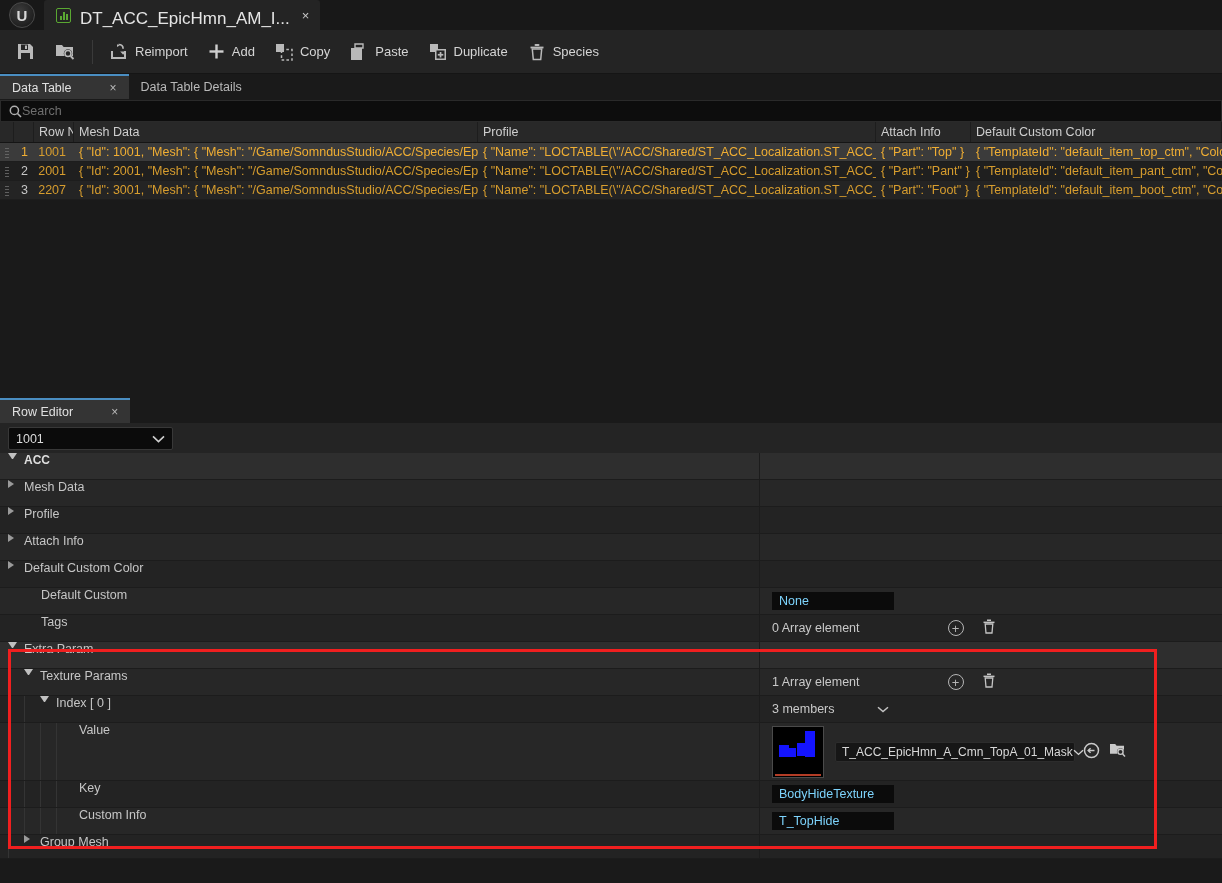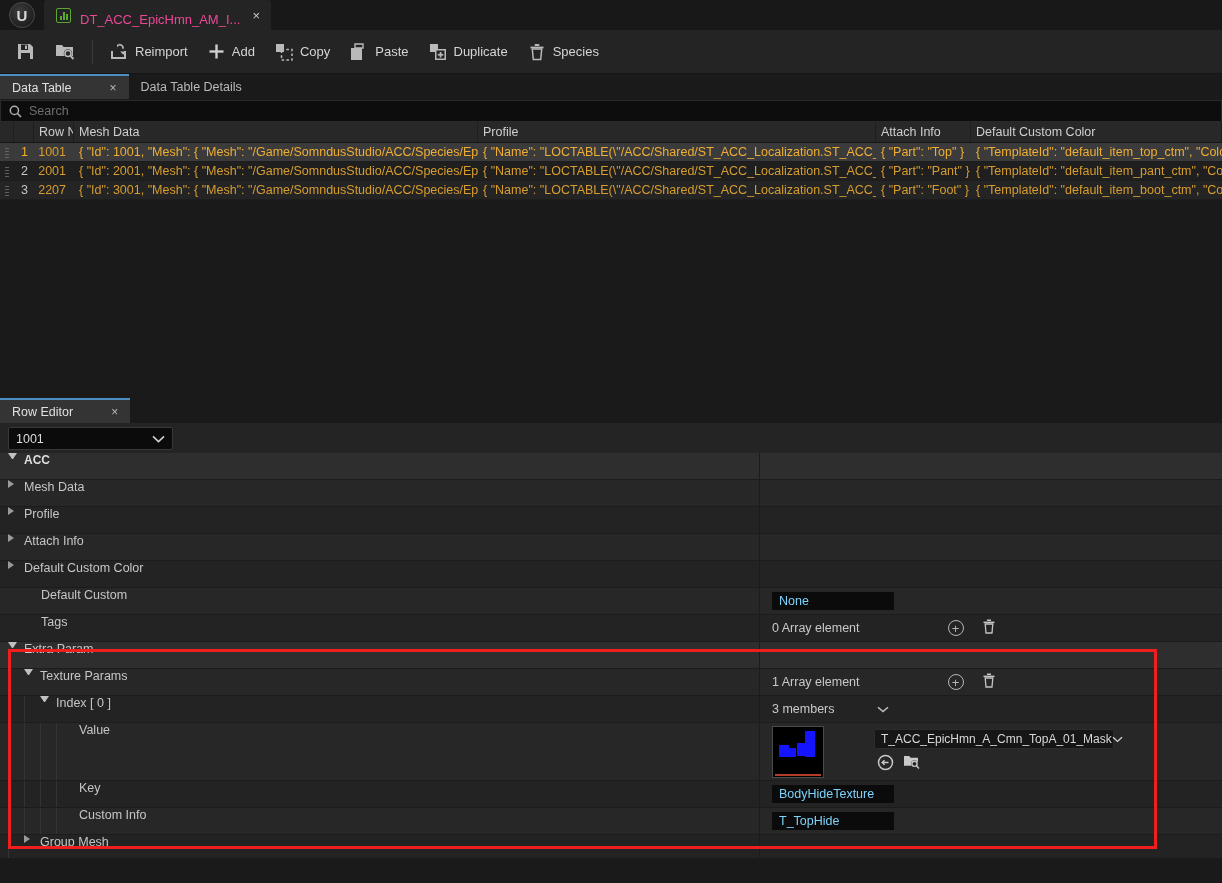--- a/index.html
+++ b/index.html
@@ -47,21 +47,21 @@
     width: 15px; height: 15px;
     border: 1.4px solid #5aa832;
     border-radius: 2px;
     display: flex; align-items: flex-end; justify-content: center;
     gap: 1px; padding-bottom: 2px;
   }
   .tab-icon i { display:block; width: 2px; background: #5aa832; }
   .tab-icon i:nth-child(1){ height: 4px; }
   .tab-icon i:nth-child(2){ height: 8px; }
   .tab-icon i:nth-child(3){ height: 6px; }
-  .doc-tab-label { color: #ec4899; font-size: 13px; white-space: nowrap; margin-top: 8px; }
+  .doc-tab-label { color: #e5e5e5; font-size: 17px; white-space: nowrap; margin-top: 8px; }
   .tab-close {
     color: #c9c9c9; font-size: 13px; line-height: 1;
     padding: 2px 3px; cursor: pointer;
   }
 
   
   .toolbar {
     height: 44px;
     background: #242424;
     display: flex;
@@ -103,21 +103,21 @@
     color: #e0e0e0;
   }
   .ptab .x { font-size: 12px; color: #b9b9b9; }
 
   
   .searchbar {
     height: 22px;
     background: #0d0d0d;
     border: 1px solid #2a2a2a;
     display: flex; align-items: center;
-    gap: 7px;
+    gap: 0;
     padding: 0 8px;
     margin: 1px 0 0 0;
   }
   .search-input {
     background: transparent; border: none; outline: none;
     color: #cfcfcf; font-size: 12.5px;
     font-family: "Liberation Sans", sans-serif;
     flex: 1;
   }
   .search-input::placeholder { color: #6f6f6f; }
@@ -274,21 +274,21 @@
     position: relative;
     flex: 0 0 52px;
     cursor: pointer;
     overflow: hidden;
   }
   .tex-thumb .b { position: absolute; background: #1414ff; }
   .tex-thumb .underline {
     position: absolute; left: 2px; right: 2px; bottom: 1px; height: 2px;
     background: #b33d26;
   }
-  .asset-col { display: flex; flex-direction: column; gap: 5px; margin-left: 39px; }
+  .asset-col { display: flex; flex-direction: row; gap: 5px; }
   .asset-pick {
     height: 20px; width: 240px;
     background: #161616; border: 1px solid #2c2c2c; border-radius: 2px;
     display: flex; align-items: center; justify-content: space-between;
     padding: 0 6px;
     font-size: 12px; color: #d8d8d8;
     cursor: pointer;
   }
   .asset-btns { display: flex; align-items: center; gap: 9px; padding-left: 3px; }
   .asset-btns > span { cursor: pointer; }

